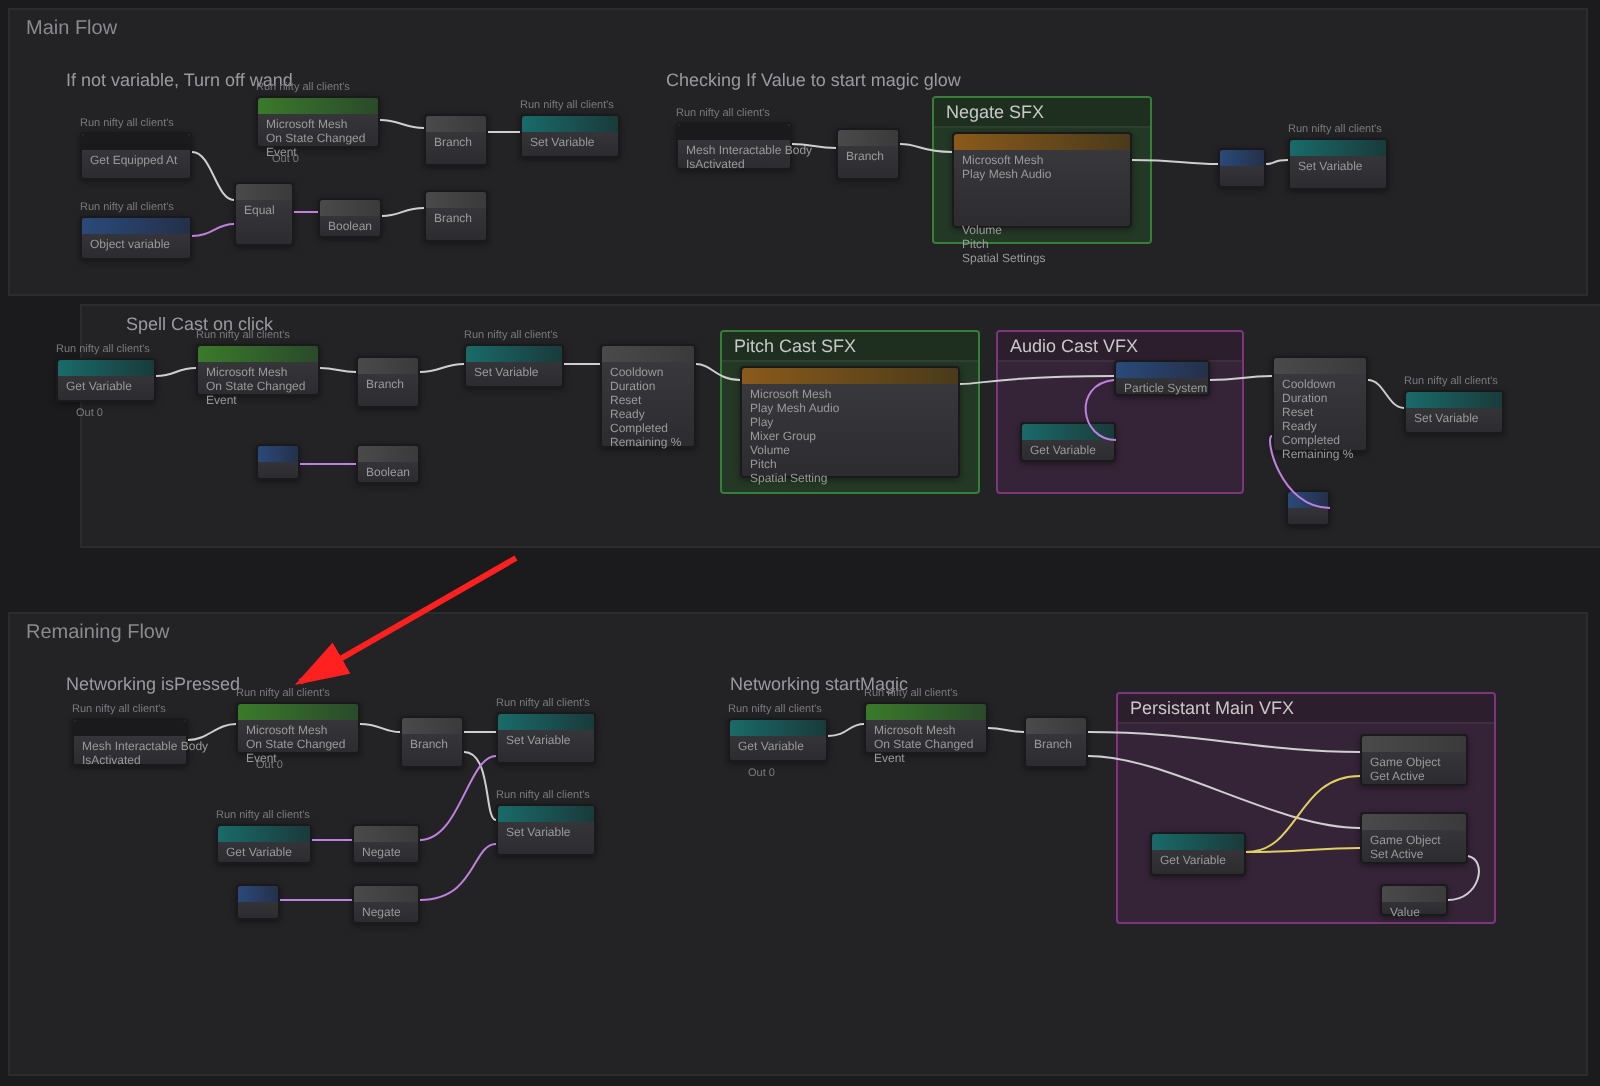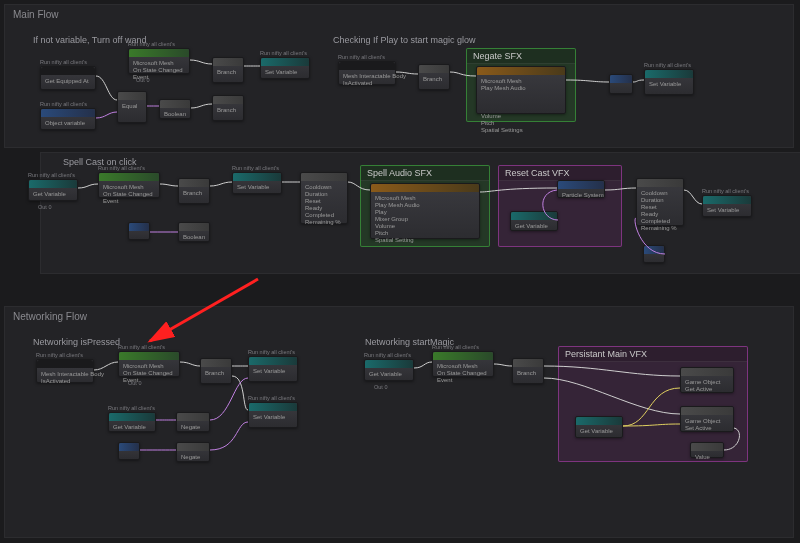--- a/index.html
+++ b/index.html
@@ -69,21 +69,21 @@
   .arrow { position:absolute; }
   .badge { position:absolute; color:#7a7a7f; font-size:5.5px; }
 </style>
 </head>
 <body>
 
 <div class="section" style="left:4px; top:4px; width:790px; height:144px;">
   <span class="section-title">Main Flow</span>
 
   <span class="subgroup-label" style="left:28px; top:30px;">If not variable, Turn off wand</span>
-  <span class="subgroup-label" style="left:328px; top:30px;">Checking If Play to start magic glow</span>
+  <span class="subgroup-label" style="left:328px; top:30px;">Checking If Value to start magic glow</span>
 </div>
 
 <span class="badge" style="left:40px; top:59px;">Run nifty all client's</span>
 <div class="node" style="left:40px; top:66px; width:56px; height:24px;">
   <div class="head black"></div>
   <div class="node-body">Get Equipped At</div>
 </div>
 <span class="badge" style="left:40px; top:101px;">Run nifty all client's</span>
 <div class="node" style="left:40px; top:108px; width:56px; height:22px;">
   <div class="head blue"></div>
@@ -200,35 +200,35 @@
   <div class="node-body"><span>Cooldown</span>
 <span>Duration
 Reset
 Ready
 Completed
 Remaining %
 </span></div>
 </div>
 
 <div class="comment-box green" style="left:360px; top:165px; width:130px; height:82px;">
-  <div class="comment-title">Spell Audio SFX</div>
+  <div class="comment-title">Pitch Cast SFX</div>
 </div>
 <div class="node" style="left:370px; top:183px; width:110px; height:56px;">
   <div class="head orange"></div>
   <div class="node-body"><span>Microsoft Mesh
 Play Mesh Audio</span><span>
 Play
 Mixer Group
 Volume
 Pitch
 Spatial Setting</span></div>
 </div>
 
 <div class="comment-box purple" style="left:498px; top:165px; width:124px; height:82px;">
-  <div class="comment-title">Reset Cast VFX</div>
+  <div class="comment-title">Audio Cast VFX</div>
 </div>
 <div class="node" style="left:557px; top:180px; width:48px; height:18px;">
   <div class="head blue"></div>
   <div class="node-body">Particle System</div>
 </div>
 <div class="node" style="left:510px; top:211px; width:48px; height:20px;">
   <div class="head teal"></div>
   <div class="node-body">Get Variable</div>
 </div>
 
@@ -246,21 +246,21 @@
   <div class="head blue"></div>
 </div>
 
 <span class="badge" style="left:702px; top:188px;">Run nifty all client's</span>
 <div class="node" style="left:702px; top:195px; width:50px; height:22px;">
   <div class="head teal"></div>
   <div class="node-body">Set Variable</div>
 </div>
 
 <div class="section" style="left:4px; top:306px; width:790px; height:232px;">
-  <span class="section-title">Networking Flow</span>
+  <span class="section-title">Remaining Flow</span>
 
   <span class="subgroup-label" style="left:28px; top:30px;">Networking isPressed</span>
   <span class="subgroup-label" style="left:360px; top:30px;">Networking startMagic</span>
 </div>
 
 <span class="badge" style="left:36px; top:352px;">Run nifty all client's</span>
 <div class="node" style="left:36px; top:359px; width:58px; height:24px;">
   <div class="head black"></div>
   <div class="node-body">Mesh Interactable Body
 IsActivated</div>

